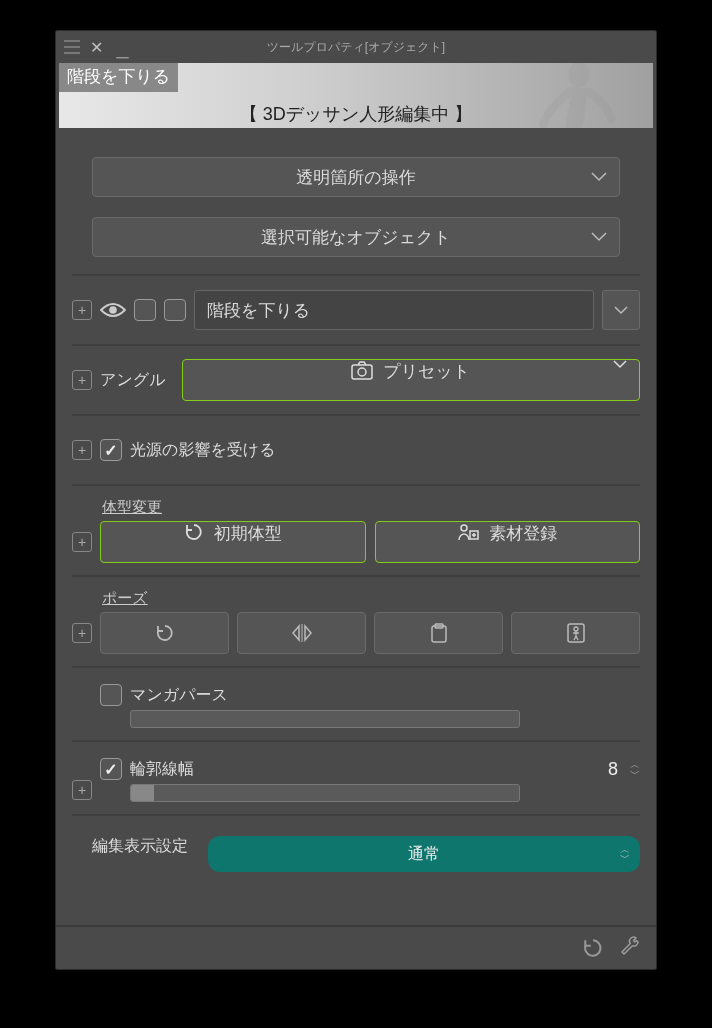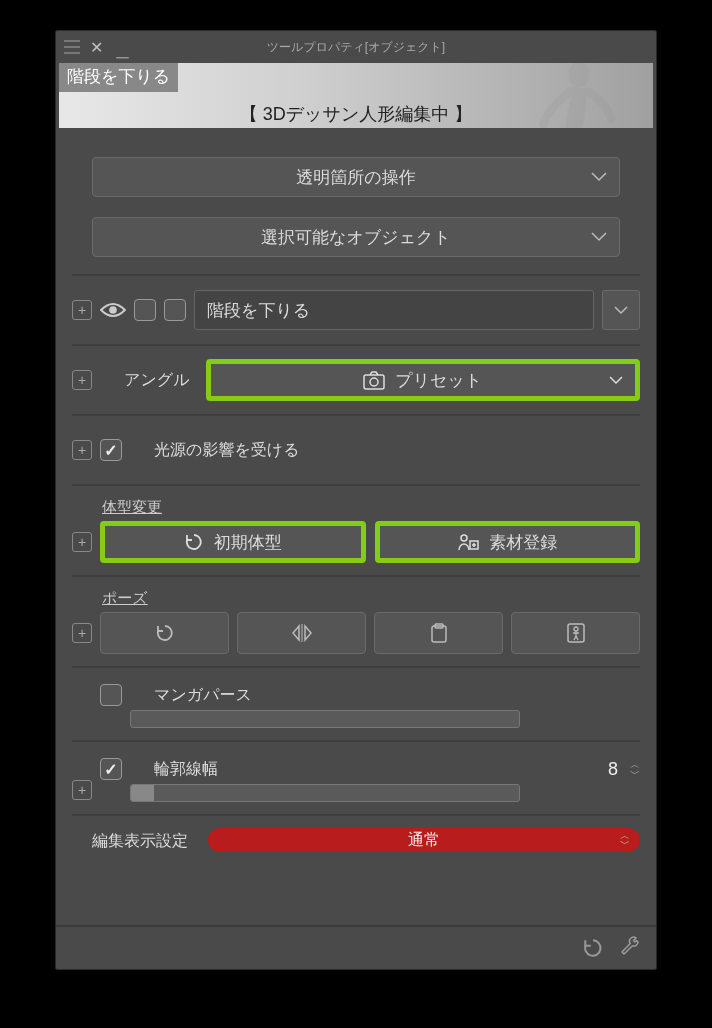--- a/index.html
+++ b/index.html
@@ -84,42 +84,42 @@
   .object-name-field {
     flex:1; background:#444; border:1px solid #666; border-radius:3px;
     height:40px; display:flex; align-items:center; padding:0 12px;
     color:#ddd; font-size:17px;
   }
   .square-dropdown-btn {
     width:38px; height:40px; background:#555; border:1px solid #6a6a6a; border-radius:3px;
     display:flex; align-items:center; justify-content:center; color:#bbb; cursor:pointer;
   }
   .btn {
-    background:#555; border:5px solid #84cc16; border-radius:4px;
-    height:42px; display:flex; align-items:center; justify-content:center;
+    background:#555; border:1px solid #84cc16; border-radius:4px;
+    height:42px; display:flex; justify-content:center;
     color:#ddd; font-size:17px; gap:10px; cursor:pointer; flex:1;
     position:relative;
   }
-  .row-label { color:#ddd; font-size:16px; margin-right:8px; white-space:nowrap;margin-left:24px; }
+  .row-label { color:#ddd; font-size:16px; margin-right:8px; white-space:nowrap; }
   .section-label { color:#ccc; font-size:15px; margin-left:30px; margin-bottom:4px;text-decoration:underline; }
   .icon-btn {
     background:#555; border:1px solid #6a6a6a; border-radius:4px;
     height:42px; flex:1; display:flex; align-items:center; justify-content:center;
     color:#bbb; cursor:pointer;
   }
   .slider-track {
     height:18px; background:#5a5a5a; border:1px solid #777; border-radius:3px;
     position:relative; flex:1;
   }
   .slider-fill { position:absolute; left:0; top:0; bottom:0; background:#888; border-radius:2px 0 0 2px; }
   .spinner-val { color:#eee; font-size:18px; margin:0 4px; min-width:20px; text-align:right; }
   .spinner-arrows { display:flex; flex-direction:column; color:#bbb; font-size:10px; line-height:9px; cursor:pointer; }
-  .edit-display-row { display:flex; align-items:flex-end; gap:12px; }
+  .edit-display-row { display:flex; align-items:flex-start; gap:12px; margin-top:8px; }
   .select-normal {
-    flex:1; height:24px; background:#b91c1c; border-radius:12px;
+    flex:1; height:36px; background:#0f766e; border-radius:12px;
     display:flex; align-items:center; justify-content:center;
     color:#eee; font-size:16px; position:relative; cursor:pointer;
   }
   .select-normal .stepper { position:absolute; right:10px; display:flex; flex-direction:column; font-size:10px; line-height:8px; color:#ccc; }
   .footer {
     height:44px; border-top:2px solid #3a3a3a;
     display:flex; align-items:center; justify-content:flex-end;
     padding:0 14px; gap:14px;
   }
   .footer svg { color:#999; cursor:pointer; }

